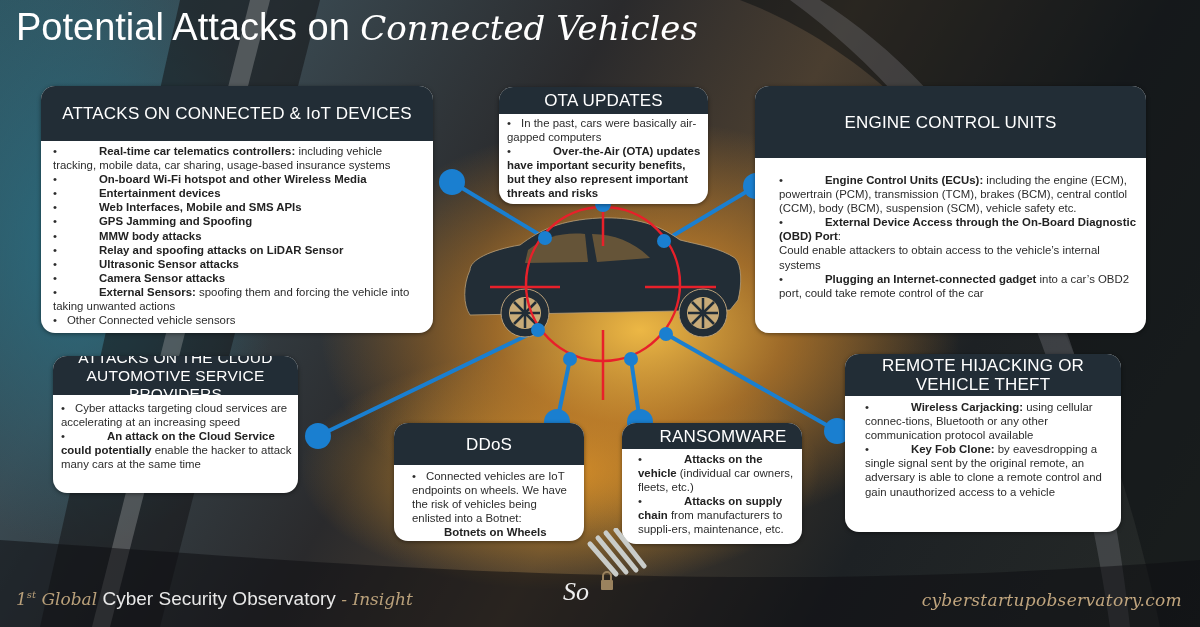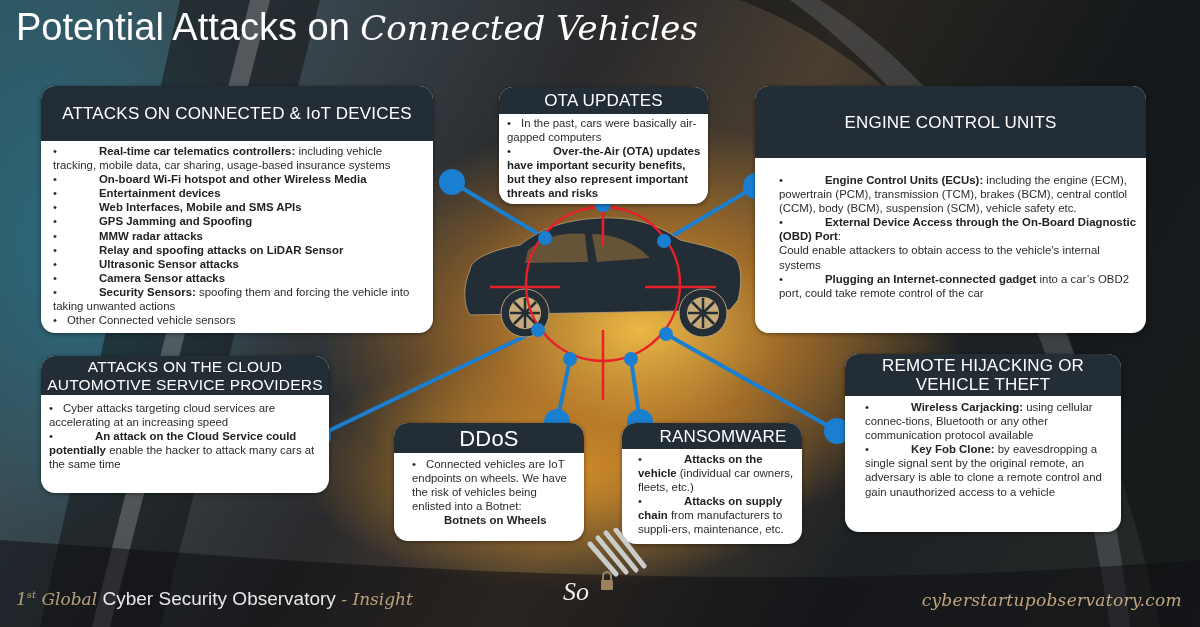--- a/index.html
+++ b/index.html
@@ -124,25 +124,25 @@
 </svg>
 
 <div class="card" style="left:41px;top:86px;width:392px;height:247px;">
   <div class="head" style="height:55px;font-size:17px;">ATTACKS ON CONNECTED &amp; IoT DEVICES</div>
   <div class="body" style="padding-top:3px;" id="body-iot">
       <p><span class="bullet">•</span><b>Real-time car telematics controllers:</b> including vehicle tracking, mobile data, car sharing, usage-based insurance systems</p>
       <p><span class="bullet">•</span><b>On-board Wi-Fi hotspot and other Wireless Media</b></p>
       <p><span class="bullet">•</span><b>Entertainment devices</b></p>
       <p><span class="bullet">•</span><b>Web Interfaces, Mobile and SMS APIs</b></p>
       <p><span class="bullet">•</span><b>GPS Jamming and Spoofing</b></p>
-      <p><span class="bullet">•</span><b>MMW radar attacks</b></p>
+      <p><span class="bullet">•</span><b>MMW body attacks</b></p>
       <p><span class="bullet">•</span><b>Relay and spoofing attacks on LiDAR Sensor</b></p>
       <p><span class="bullet">•</span><b>Ultrasonic Sensor attacks</b></p>
       <p><span class="bullet">•</span><b>Camera Sensor attacks</b></p>
-      <p><span class="bullet">•</span><b>Security Sensors:</b> spoofing them and forcing the vehicle into taking unwanted actions</p>
+      <p><span class="bullet">•</span><b>External Sensors:</b> spoofing them and forcing the vehicle into taking unwanted actions</p>
       <p><span class="bullet">•</span>Other Connected vehicle sensors</p>
     </div>
 </div>
 
 <div class="card" style="left:499px;top:87px;width:209px;height:117px;">
   <div class="head" style="height:27px;font-size:17px;">OTA UPDATES</div>
   <div class="body" style="padding:2px 6px 0 8px;" id="body-ota">
       <p><span class="bullet">•</span>In the past, cars were basically air-gapped computers</p>
       <p><span class="bullet">•</span><b>Over-the-Air (OTA) updates have important security benefits, but they also represent important threats and risks</b></p>
     </div>
@@ -151,30 +151,30 @@
 <div class="card" style="left:755px;top:86px;width:391px;height:247px;">
   <div class="head" style="height:72px;font-size:17px;">ENGINE CONTROL UNITS</div>
   <div class="body" style="padding:15px 8px 0 24px;" id="body-ecu">
       <p><span class="bullet">•</span><b>Engine Control Units (ECUs):</b> including the engine (ECM), powertrain (PCM), transmission (TCM), brakes (BCM), central contlol (CCM), body (BCM), suspension (SCM), vehicle safety etc.</p>
       <p><span class="bullet">•</span><b>External Device Access through the On-Board Diagnostic (OBD) Port</b>:</p>
       <p>Could enable attackers to obtain access to the vehicle’s internal systems</p>
       <p><span class="bullet">•</span><b>Plugging an Internet-connected gadget</b> into a car’s OBD2 port, could take remote control of the car</p>
     </div>
 </div>
 
-<div class="card" style="left:41px;top:356px;width:288px;height:137px;">
+<div class="card" style="left:53px;top:356px;width:245px;height:137px;">
   <div class="head" style="height:39px;font-size:15.5px;line-height:18px;padding:0 4px;">ATTACKS ON THE CLOUD AUTOMOTIVE SERVICE PROVIDERS</div>
   <div class="body" style="padding:6px 6px 0 8px;" id="body-cloud">
       <p><span class="bullet">•</span>Cyber attacks targeting cloud services are accelerating at an increasing speed</p>
       <p><span class="bullet">•</span><b>An attack on the Cloud Service could potentially</b> enable the hacker to attack many cars at the same time</p>
     </div>
 </div>
 
 <div class="card" style="left:394px;top:423px;width:190px;height:118px;">
-  <div class="head" style="height:30px;font-size:22px;">DDoS</div>
+  <div class="head" style="height:42px;font-size:17px;">DDoS</div>
   <div class="body" style="padding:4px 8px 0 18px;" id="body-ddos">
       <p><span class="bullet">•</span>Connected vehicles are IoT endpoints on wheels. We have the risk of vehicles being enlisted into a Botnet: <b>Botnets on Wheels</b></p>
     </div>
 </div>
 
 <div class="card" style="left:622px;top:423px;width:180px;height:121px;">
   <div class="head" style="height:26px;font-size:17px;padding-left:22px;">RANSOMWARE</div>
   <div class="body" style="padding:3px 6px 0 16px;" id="body-ransom">
       <p><span class="bullet">•</span><b>Attacks on the vehicle</b> (individual car owners, fleets, etc.)</p>
       <p><span class="bullet">•</span><b>Attacks on supply chain</b> from manufacturers to suppli-ers, maintenance, etc.</p>

